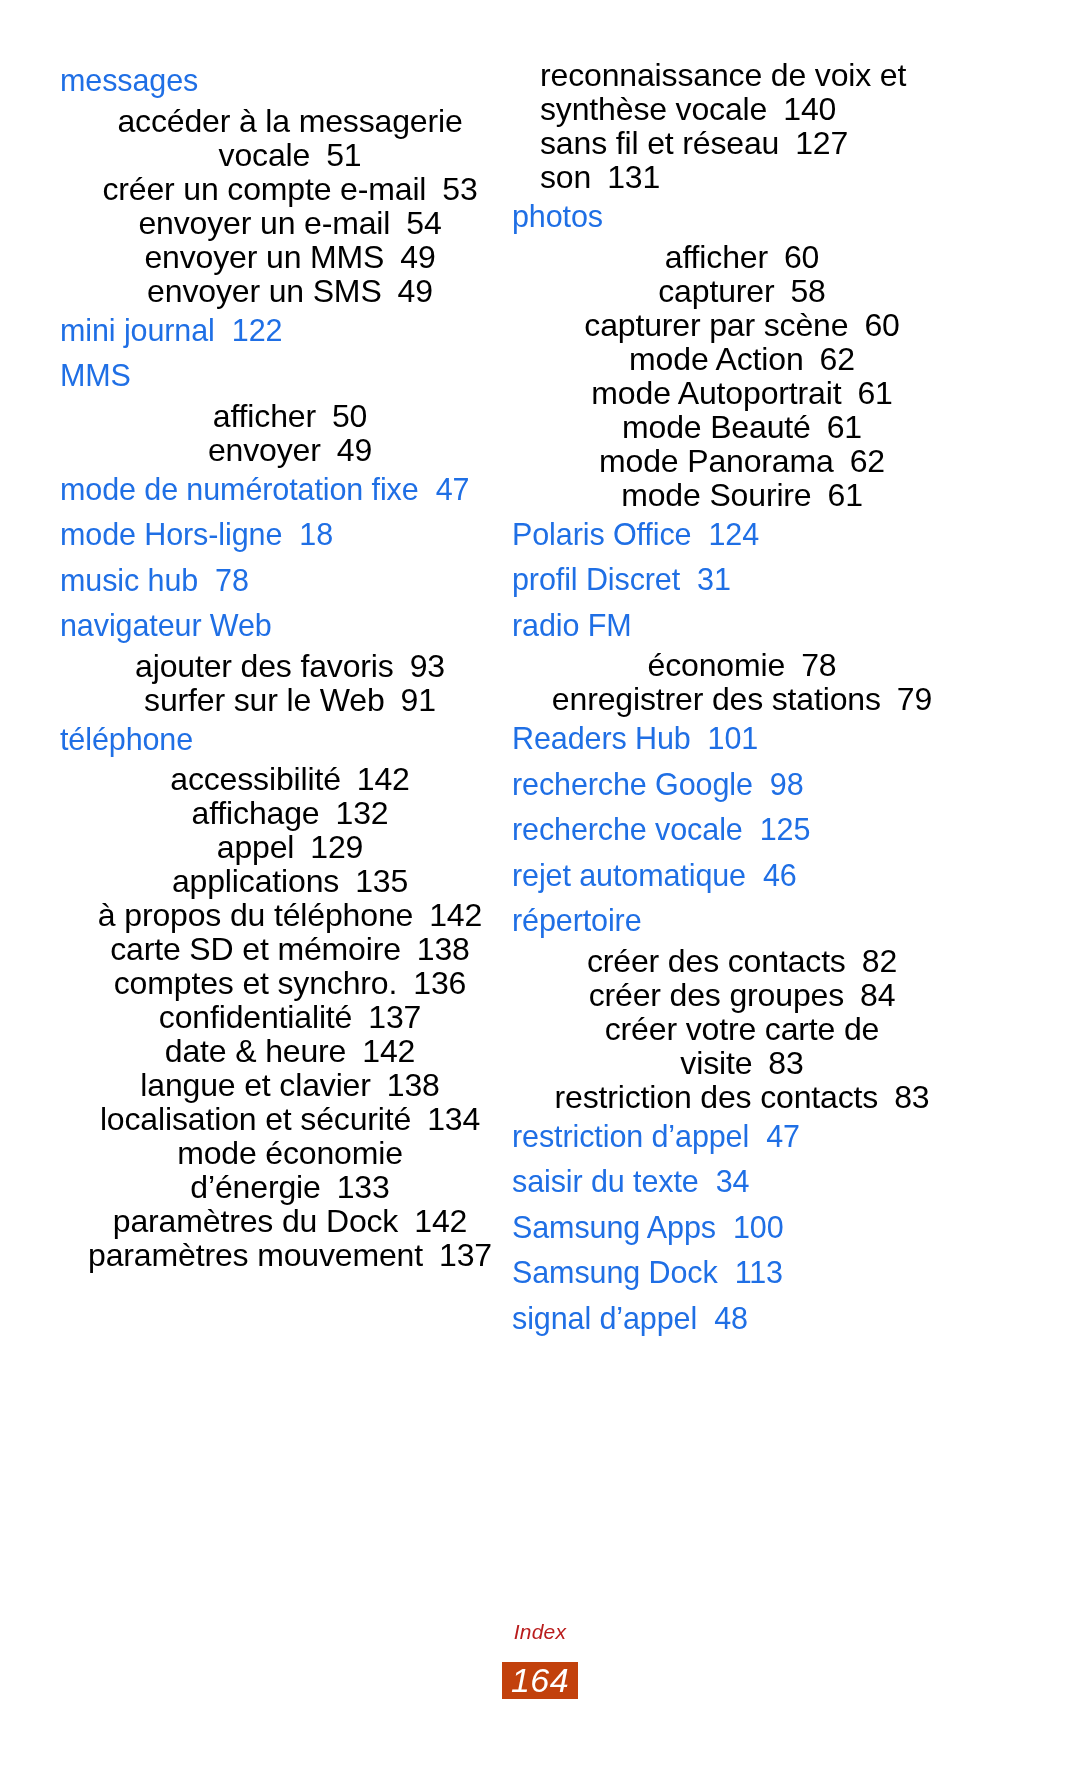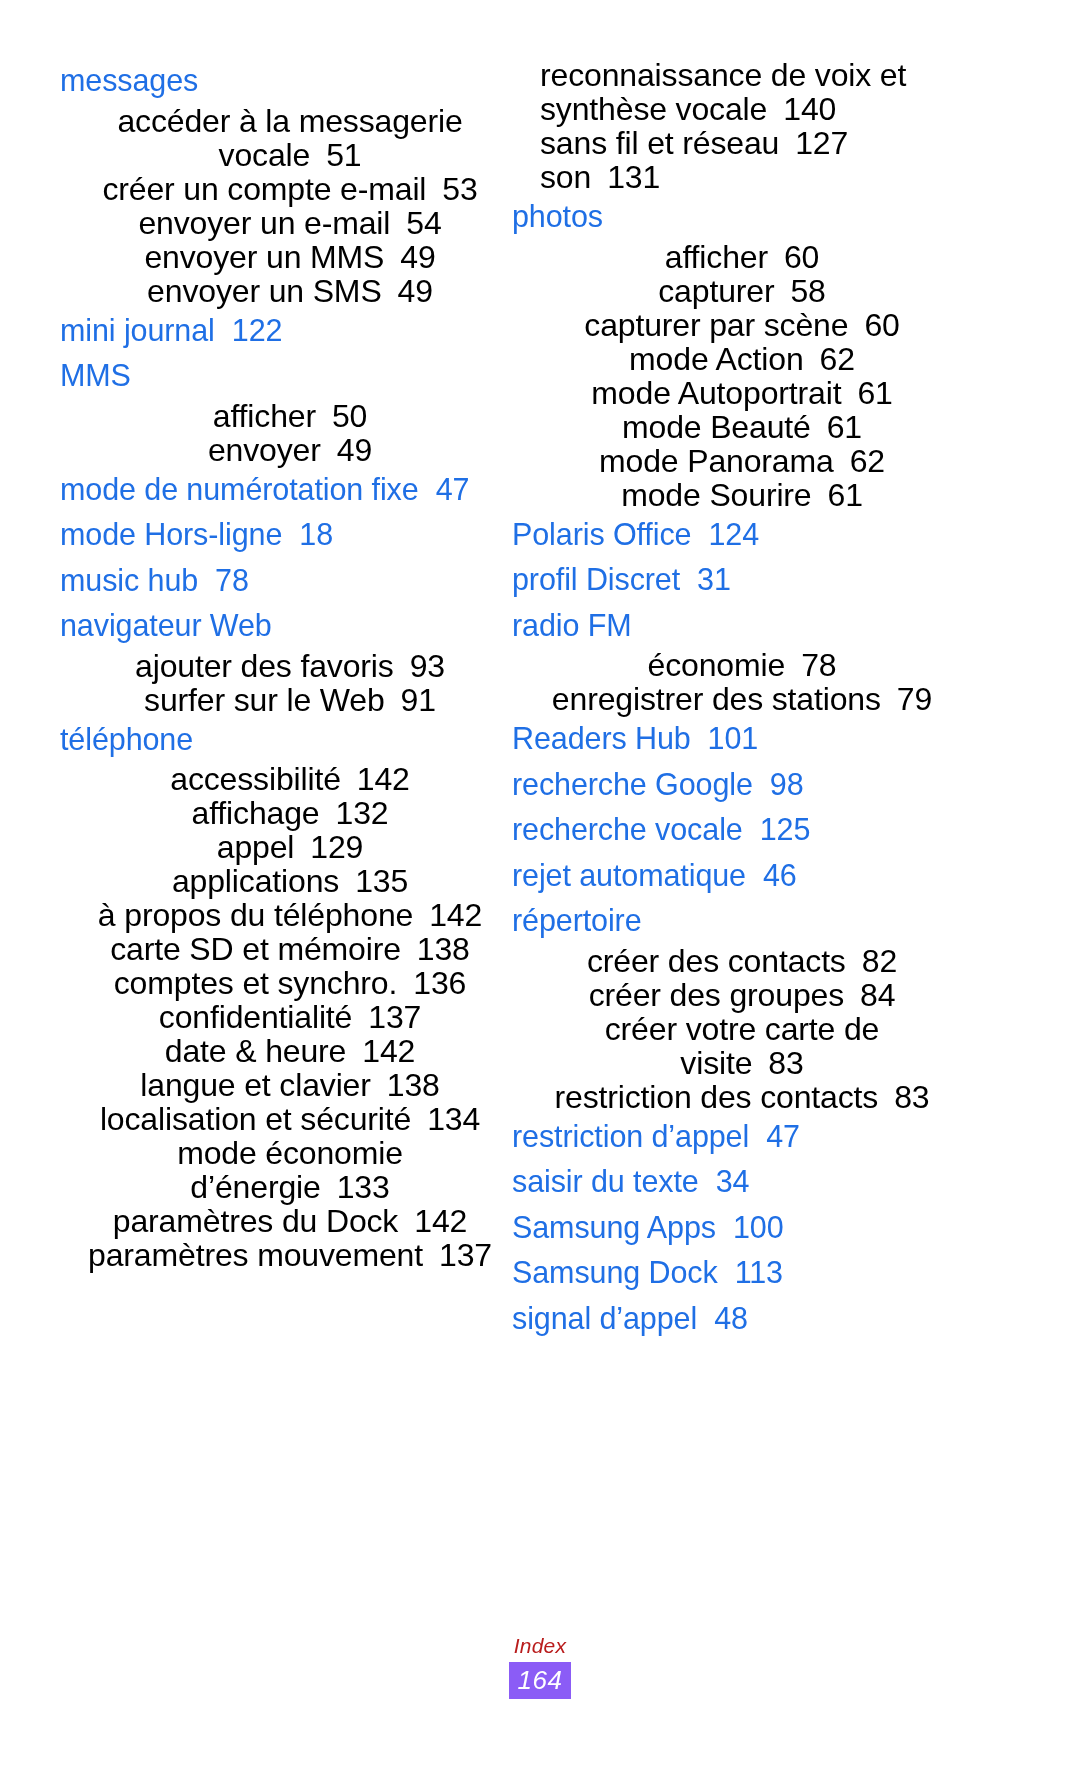--- a/index.html
+++ b/index.html
@@ -82,25 +82,25 @@
   .footer-label {
     font-family: "Liberation Sans", sans-serif;
     font-style: italic;
     font-size: 21px;
     color: #b91c1c;
     letter-spacing: 0.2px;
     line-height: 24px;
   }
   .footer-pagebox {
     display: inline-block;
-    margin-top: 4px;
-    background: #8b5cf6;
+    margin-top: 18px;
+    background: #c2410c;
     color: #ffffff;
     font-style: italic;
-    font-size: 26px;
+    font-size: 34px;
     line-height: 30px;
     padding: 3px 9px 4px 9px;
     letter-spacing: 0.5px;
   }
 </style>
 </head>
 <body>
 
 <div class="page">
 

